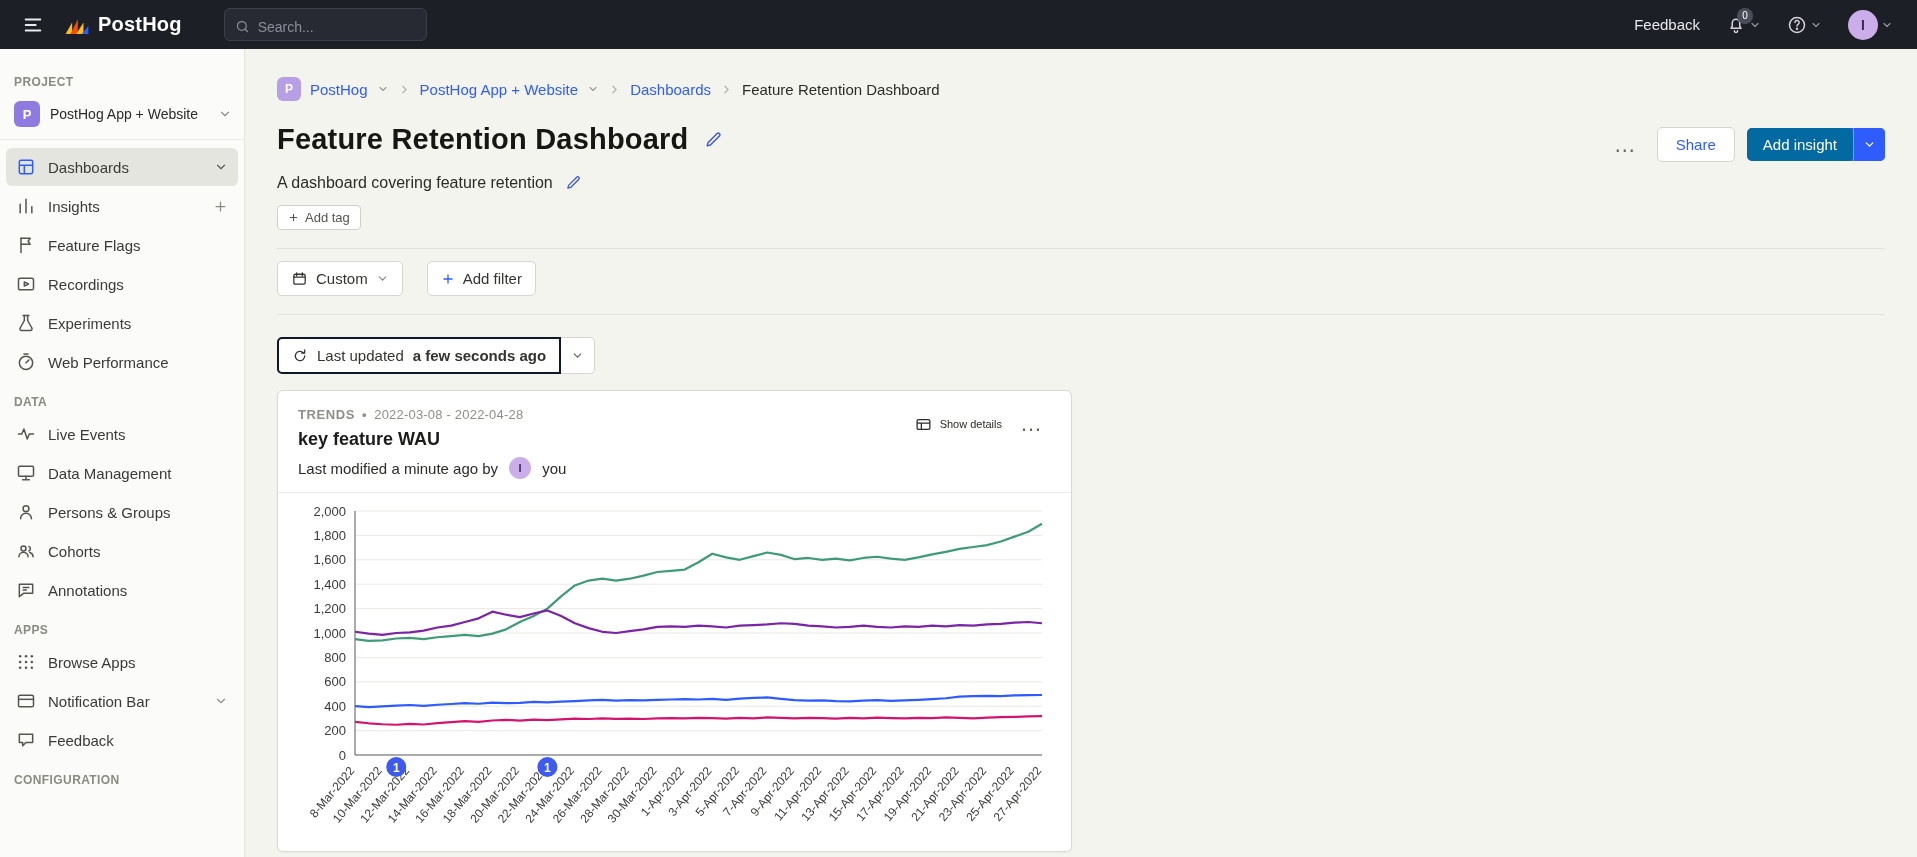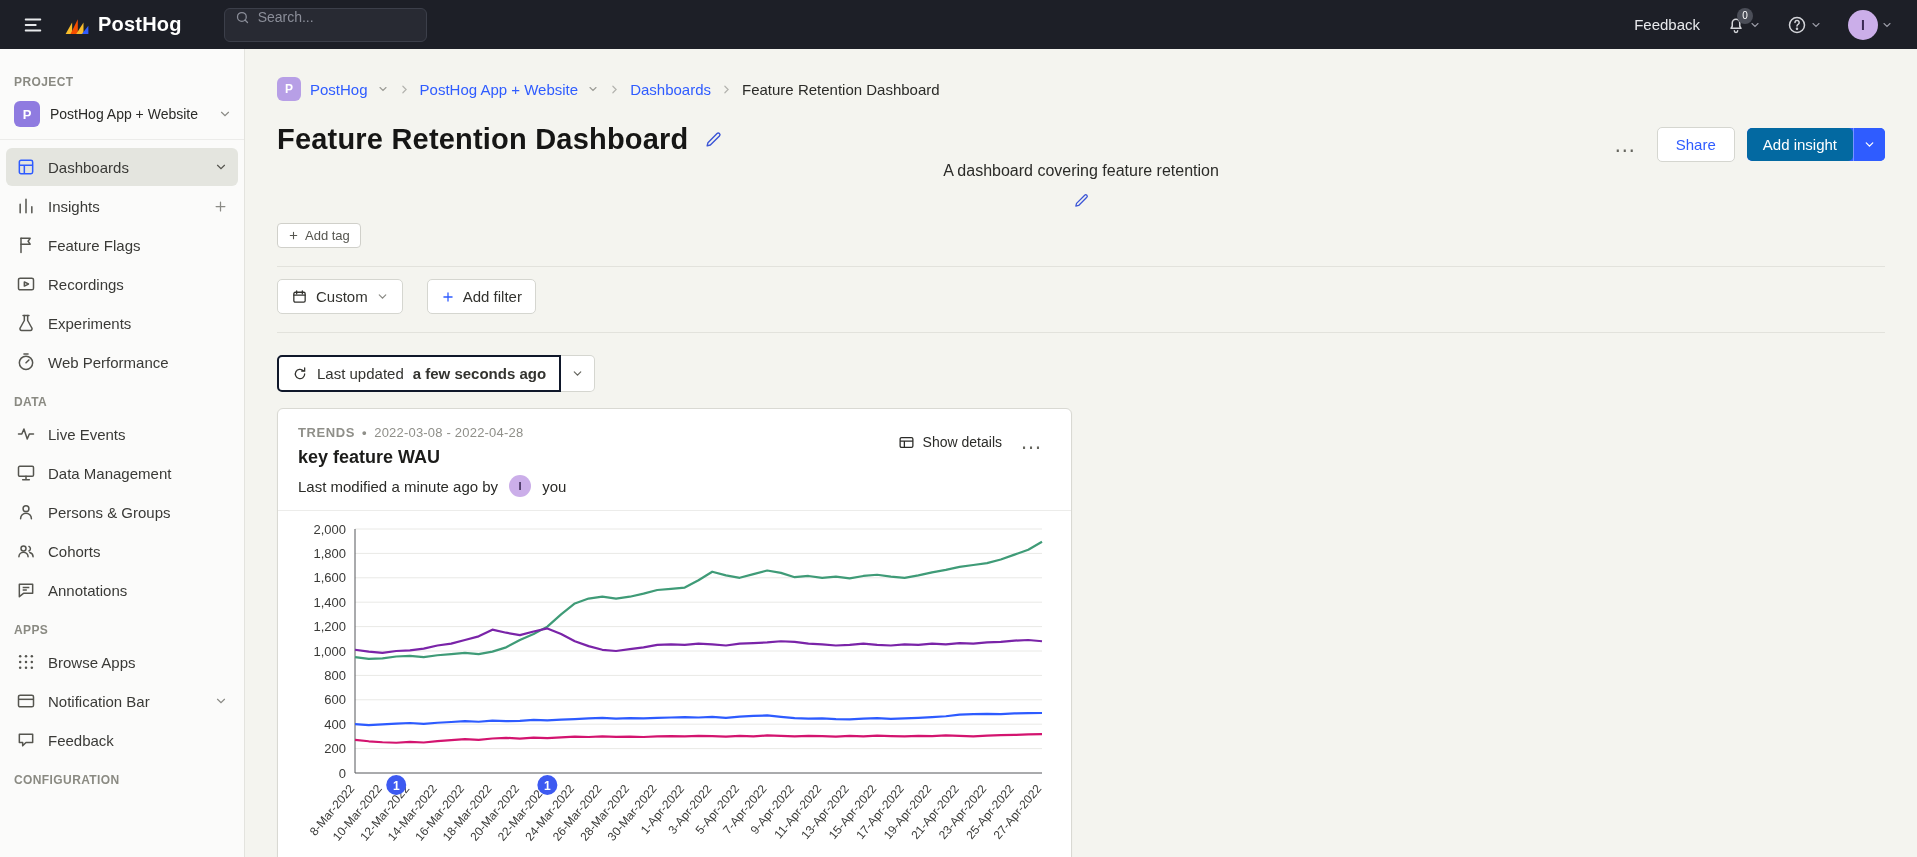--- a/index.html
+++ b/index.html
@@ -6,21 +6,21 @@
   html,body { width:1917px; height:857px; overflow:hidden;
     font-family:"Liberation Sans","DejaVu Sans",sans-serif; background:#f4f4ef; color:#2b2b28; }
   svg { display:block; }
 
   
   .topbar { height:49px; background:#1d1f27; display:flex; align-items:center; padding:0 18px; gap:14px; }
   .hamburger { color:#e8e9ec; background:none; border:none; cursor:pointer; padding:4px; }
   .brand { display:flex; align-items:center; gap:8px; margin-left:2px; }
   .brand-name { color:#fff; font-size:20px; font-weight:700; letter-spacing:.2px; }
   .searchbox { margin-left:28px; width:203px; height:33px; background:#282a33; border:1px solid #3c3f4a;
-    border-radius:6px; display:flex; align-items:flex-end; padding:16px 10px; gap:8px; color:#8b8e99; }
+    border-radius:6px; display:flex; align-items:flex-start; padding:10px 10px; gap:8px; color:#8b8e99; }
   .searchbox input { background:transparent; border:none; outline:none; color:#cfd1d8; font-size:14px; width:100%;
     font-family:inherit; }
   .searchbox input::placeholder { color:#8b8e99; }
   .topbar-spacer { flex:1; }
   .topbar-right { display:flex; align-items:center; gap:26px; padding-right:6px; }
   .top-link { color:#e8e9ec; font-size:15px; background:none; border:none; cursor:pointer; font-family:inherit; }
   .icon-group { display:flex; align-items:center; gap:3px; color:#d4d5da; background:none; border:none; cursor:pointer; position:relative; }
   .bell-badge { position:absolute; top:-7px; right:8px; min-width:16px; height:16px; border-radius:8px;
     background:#4b4e58; color:#fff; font-size:10px; line-height:16px; text-align:center; padding:0 3px; }
   .avatar { width:30px; height:30px; border-radius:50%; background:#cbaee9; color:#3b2a55;
@@ -66,21 +66,21 @@
   .edit-pencil { color:#3b55d6; background:none; border:none; cursor:pointer; padding:2px; }
   .header-actions { display:flex; align-items:center; gap:12px; margin-top:4px; }
   .more-btn { background:none; border:none; color:#66665f; font-size:22px; line-height:10px; cursor:pointer;
     padding:6px 8px; letter-spacing:1px; }
   .btn { font-family:inherit; font-size:15px; border-radius:5px; cursor:pointer; }
   .btn-share { background:#fff; border:1px solid #d5d6d0; color:#2f5cff; font-weight:500; padding:8px 18px; }
   .btn-primary-group { display:flex; background:#2f5cff; border-radius:5px; overflow:hidden; }
   .btn-primary { background:#0369a1; color:#fff; border:none; font-weight:500; padding:8px 16px; }
   .btn-primary-caret { background:#2f5cff; color:#fff; border:none; border-left:1px solid rgba(255,255,255,.35);
     padding:0 9px; display:flex; align-items:center; cursor:pointer; }
-  .desc-row { display:flex; align-items:center; gap:10px; font-size:16px; color:#2b2b28;flex-direction:column; }
+  .desc-row { display:flex; align-items:center; gap:10px; margin-top:10px; font-size:16px; color:#2b2b28; }
   .addtag-row { margin-top:12px; }
   .btn-addtag { display:inline-flex; align-items:center; gap:6px; background:#fff; border:1px solid #d0d0ca;
     border-radius:4px; color:#55554f; font-size:13px; padding:4px 10px; }
   .hdivider { border-top:1px solid #e2e2dc; margin-top:18px; }
 
   
   .filter-row { display:flex; align-items:center; gap:24px; margin-top:12px; }
   .btn-outline { display:inline-flex; align-items:center; gap:8px; background:#fff; border:1px solid #d5d6d0;
     border-radius:5px; padding:8px 13px; font-size:15px; color:#33332f; font-weight:500; }
   .btn-outline .blue { color:#2f5cff; }
@@ -97,21 +97,21 @@
   .card { margin-top:16px; width:795px; background:#fff; border:1px solid #d9d9d3; border-radius:6px;
     box-shadow:0 1px 2px rgba(0,0,0,.04); }
   .card-header { padding:16px 20px 0 20px; display:flex; justify-content:space-between; align-items:flex-start; }
   .meta-line { font-size:13px; font-weight:700; letter-spacing:.6px; color:#8f8f89; display:flex; gap:7px; align-items:center; }
   .meta-line .dates { font-weight:400; letter-spacing:.2px; color:#8f8f89; }
   .card-title { font-size:18px; font-weight:700; color:#1c1c1a; margin-top:7px; }
   .modified-line { display:flex; align-items:center; gap:11px; font-size:15px; color:#2b2b28; margin-top:7px; }
   .mini-avatar { width:22px; height:22px; border-radius:50%; background:#cbaee9; color:#3b2a55; font-size:11px;
     font-weight:700; display:flex; align-items:center; justify-content:center; }
   .card-header-right { display:flex; align-items:center; gap:10px; margin-top:6px; }
-  .btn-ghost { display:inline-flex; align-items:center; gap:8px; background:none; border:none; font-size:14px;
+  .btn-ghost { display:inline-flex; align-items:center; gap:8px; background:none; border:none; font-size:11px;
     color:#2b2b28; cursor:pointer; font-family:inherit; }
   .card-divider { border-top:1px solid #ececea; margin-top:13px; }
   .chart-wrap { padding:6px 0 0 19px; }
 </style>
 </head>
 <body>
 
 <div class="topbar">
   <button class="hamburger">
     <svg width="22" height="22" viewBox="0 0 24 24" fill="none" stroke="currentColor" stroke-width="2" stroke-linecap="round">

